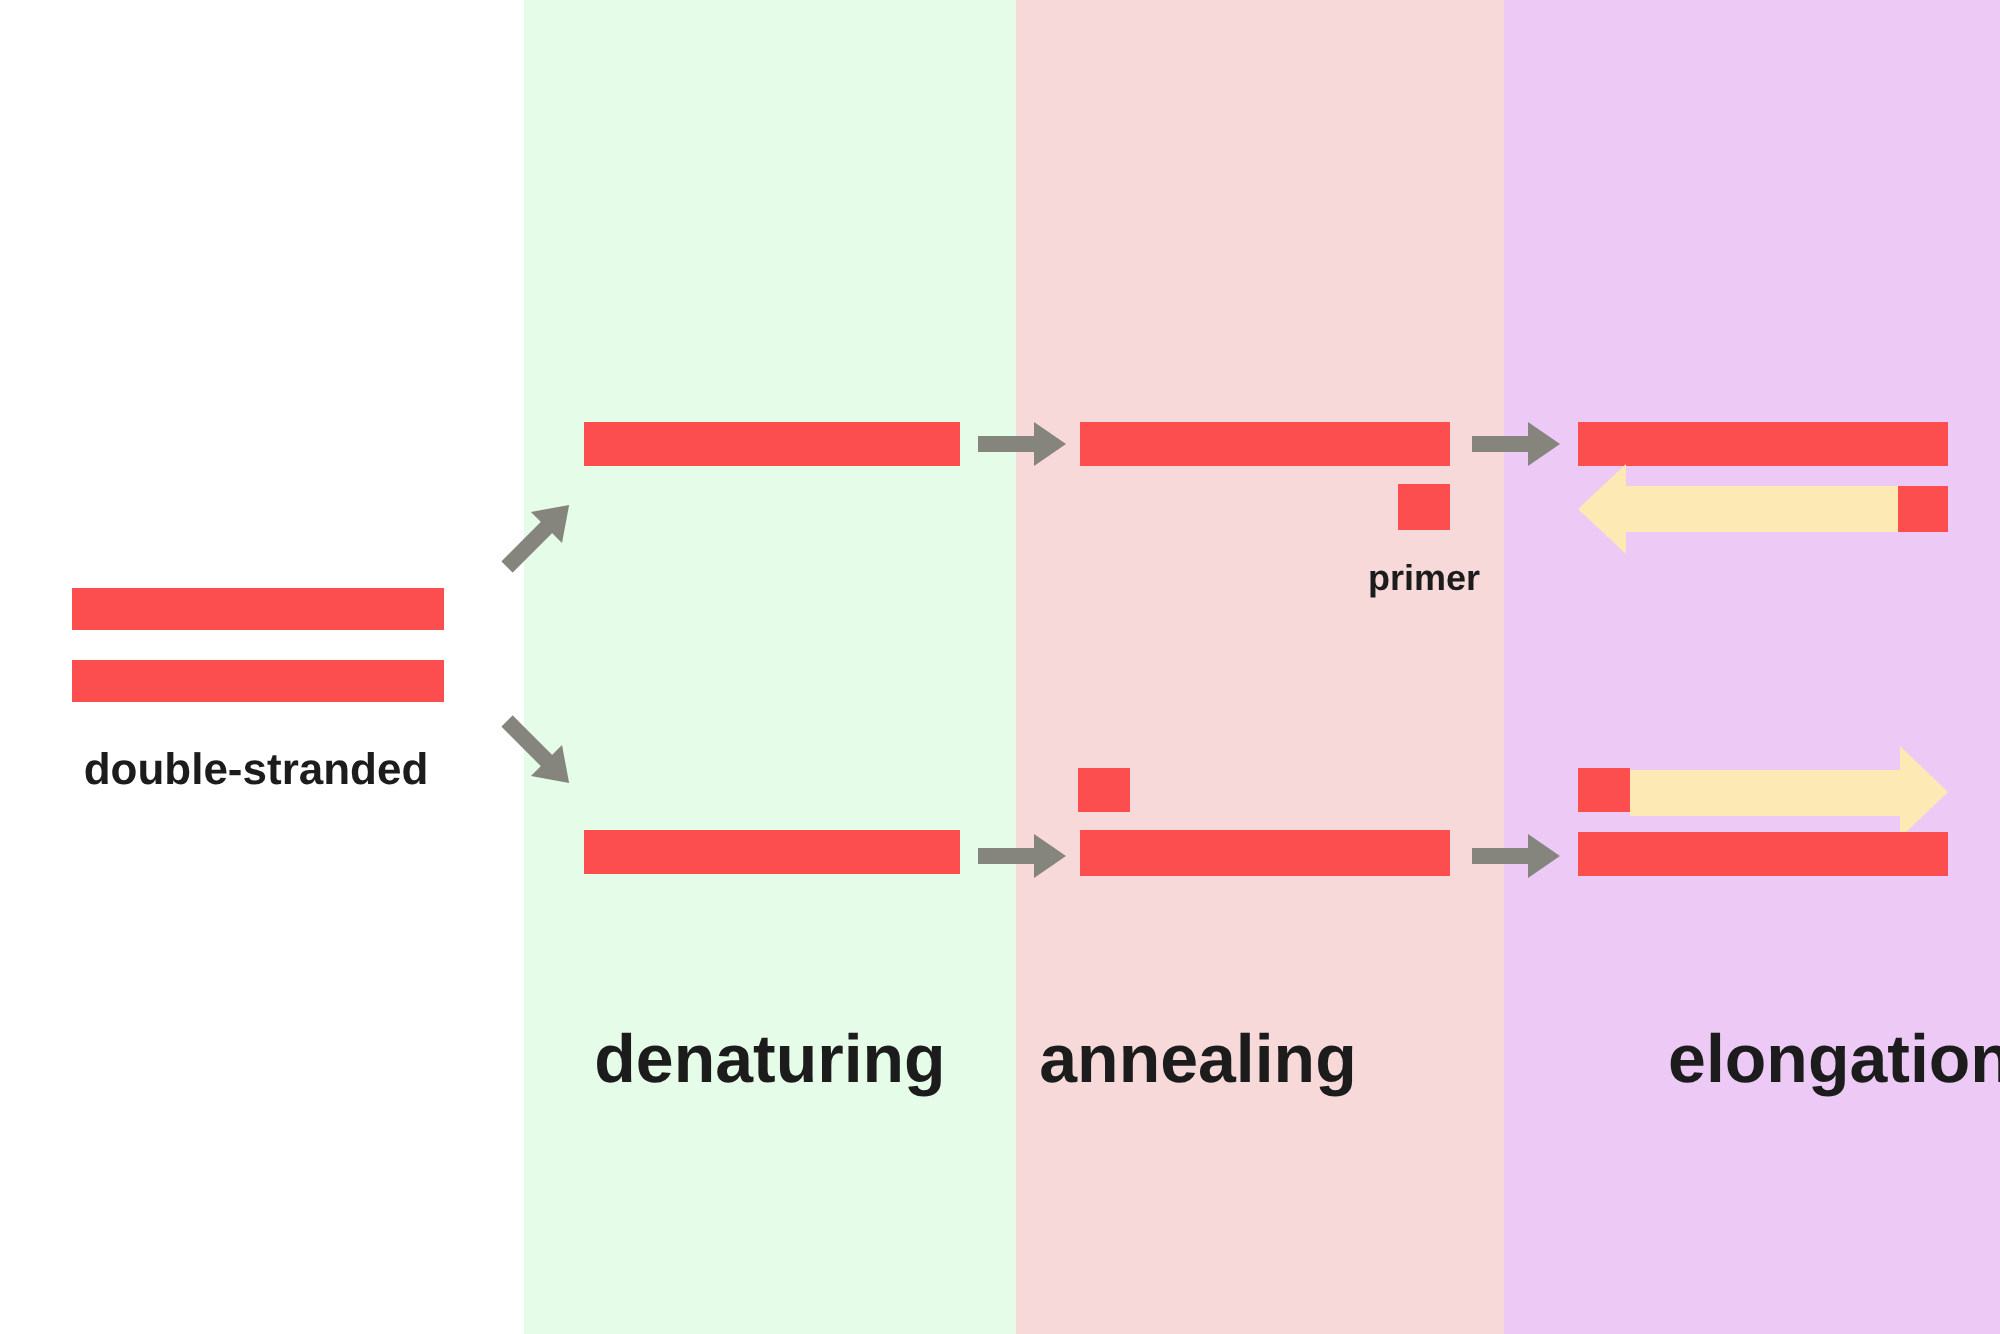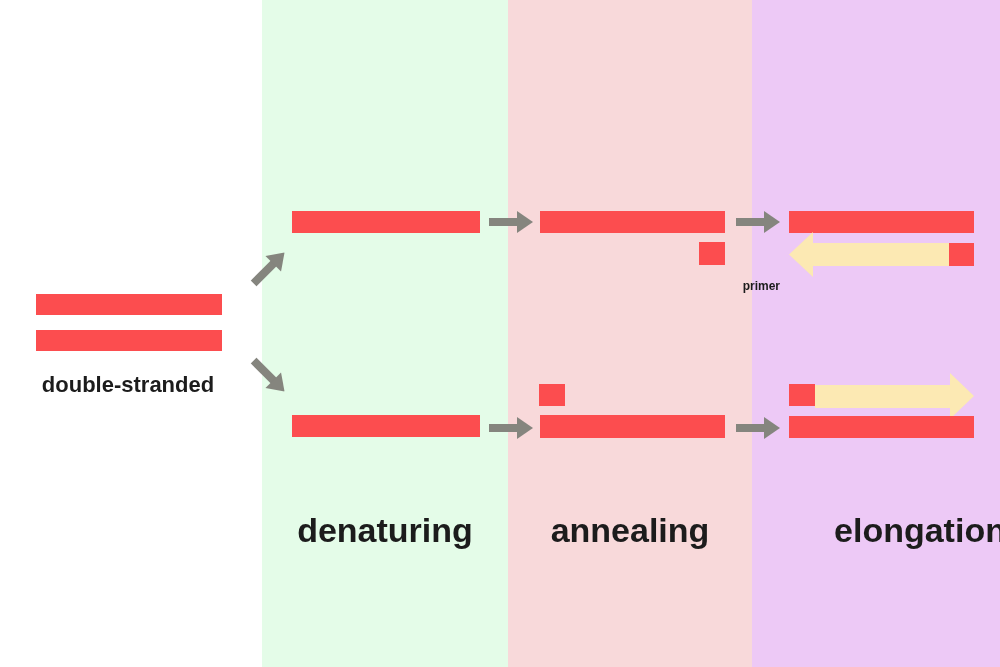--- a/index.html
+++ b/index.html
@@ -30,31 +30,30 @@
     position:absolute;
     color:var(--text);
     font-weight:700;
     text-align:center;
   }
   .dna-label{
     left:30px;top:371px;width:196px;
     font-size:22px;line-height:27px;
   }
   .primer-label{
-    left:680px;top:279px;width:100px;
-    font-size:12px;
-    text-align:right;
+    left:662px;top:279px;width:100px;
+    font-size:18px;
   }
   .stage-label{
     top:511px;
     font-size:34px;
     letter-spacing:0px;
   }
   .stage-label.denaturing{left:262px;width:246px;text-align:center;}
-  .stage-label.annealing{left:526px;width:208px;}
+  .stage-label.annealing{left:495px;width:208px;}
   .stage-label.elongation{left:752px;width:248px;padding-left:44px;}
   .arrow{position:absolute;color:var(--arrow-gray);}
   .yellow-arrow{position:absolute;color:var(--new-strand-yellow);}
   svg{display:block;}
 </style>
 </head>
 <body>
 
 <div id="stage">
 

